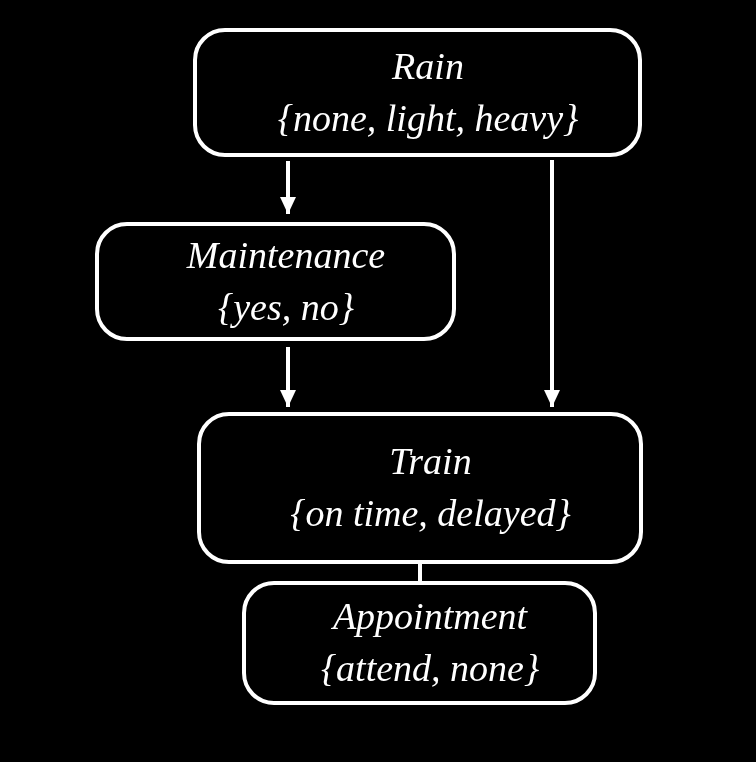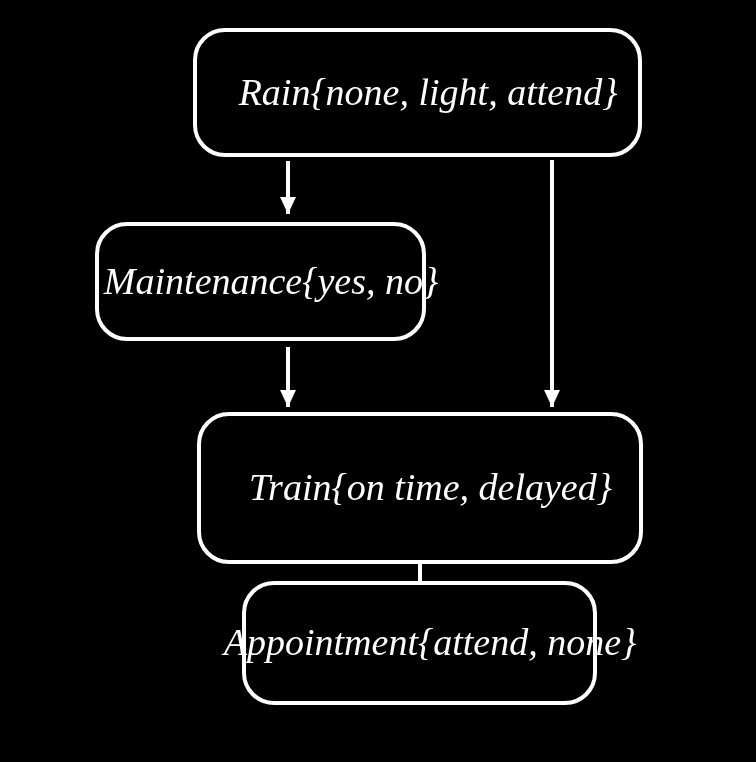--- a/index.html
+++ b/index.html
@@ -41,27 +41,27 @@
     position: absolute;
     background: var(--node-fill);
     border: 4px solid var(--node-border);
     border-radius: 32px;
     color: var(--text);
     font-style: italic;
     font-size: 38px;
     line-height: 1.36;
     text-align: center;
     display: flex;
-    flex-direction: row;
+    flex-direction: column;
     justify-content: center;
     align-items: center;
     padding-left: 21px;
   }
   .node-rain        { left: 193px; top:  28px; width: 449px; height: 129px; }
-  .node-maintenance { left:  95px; top: 222px; width: 331px; height: 119px; }
+  .node-maintenance { left:  95px; top: 222px; width: 361px; height: 119px; }
   .node-train       { left: 197px; top: 412px; width: 446px; height: 152px; }
   .node-appointment { left: 242px; top: 581px; width: 355px; height: 124px; }
   .node-label, .node-values {
     white-space: nowrap;
   }
 </style>
 </head>
 <body>
 
 <div class="canvas">
@@ -73,21 +73,21 @@
       </marker>
     </defs>
     <line x1="288" y1="161" x2="288" y2="214" marker-end="url(#arrowhead)"></line>
     <line x1="552" y1="160" x2="552" y2="407" marker-end="url(#arrowhead)"></line>
     <line x1="288" y1="347" x2="288" y2="407" marker-end="url(#arrowhead)"></line>
     <line x1="420" y1="541" x2="420" y2="598" marker-end="url(#arrowhead)"></line>
   </svg>
 
   <div class="node node-rain">
     <div class="node-label">Rain</div>
-    <div class="node-values">{none, light, attend}</div>
+    <div class="node-values">{none, light, heavy}</div>
   </div>
 
   <div class="node node-maintenance">
     <div class="node-label">Maintenance</div>
     <div class="node-values">{yes, no}</div>
   </div>
 
   <div class="node node-train">
     <div class="node-label">Train</div>
     <div class="node-values">{on time, delayed}</div>

